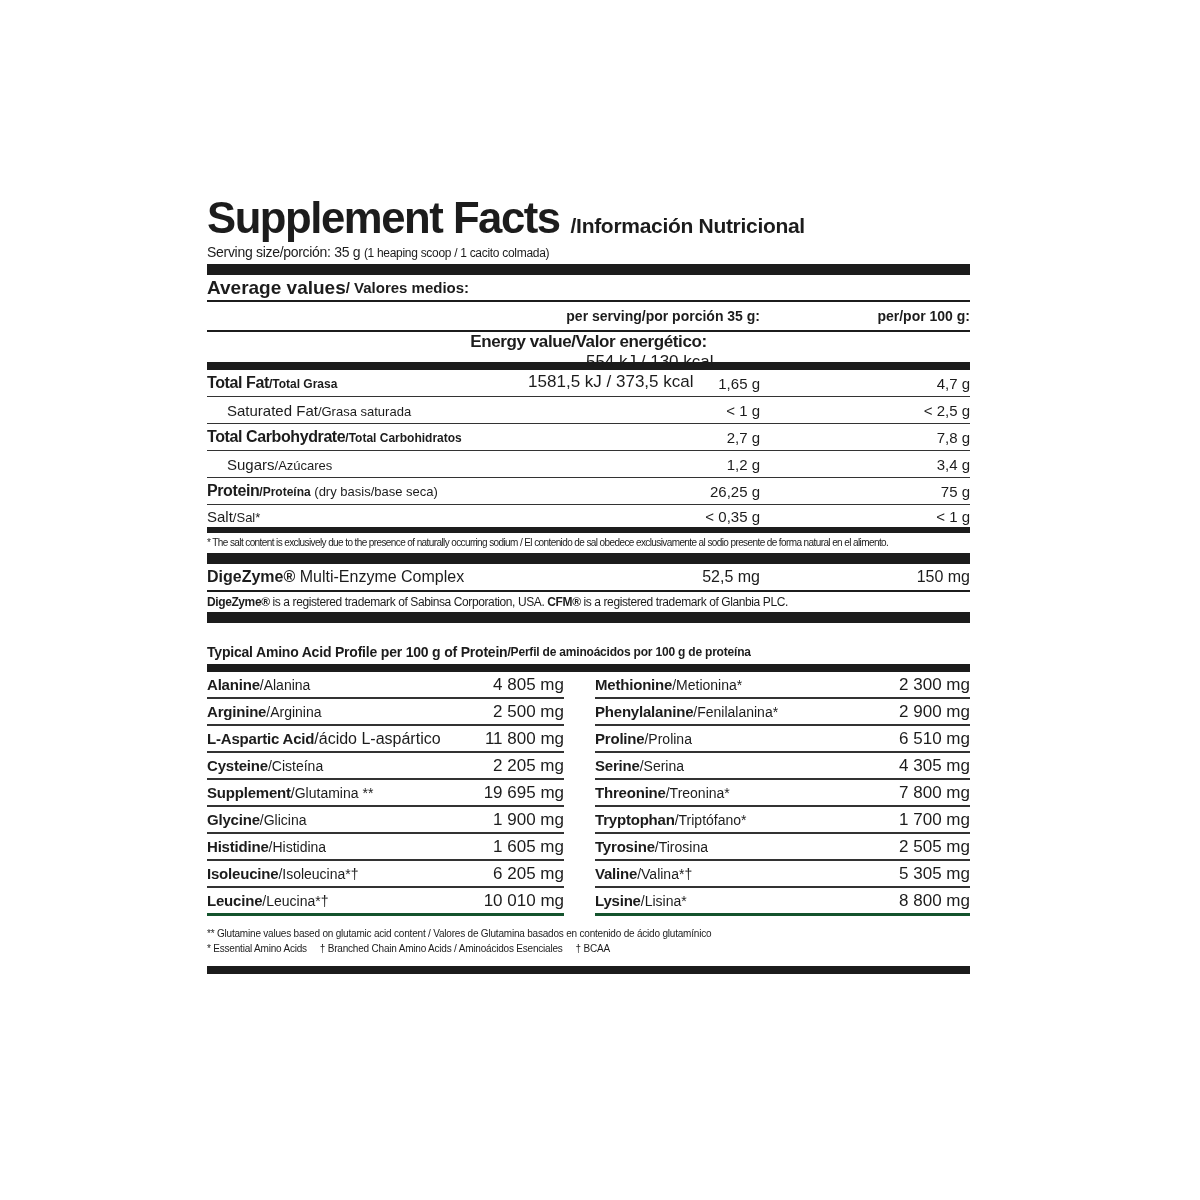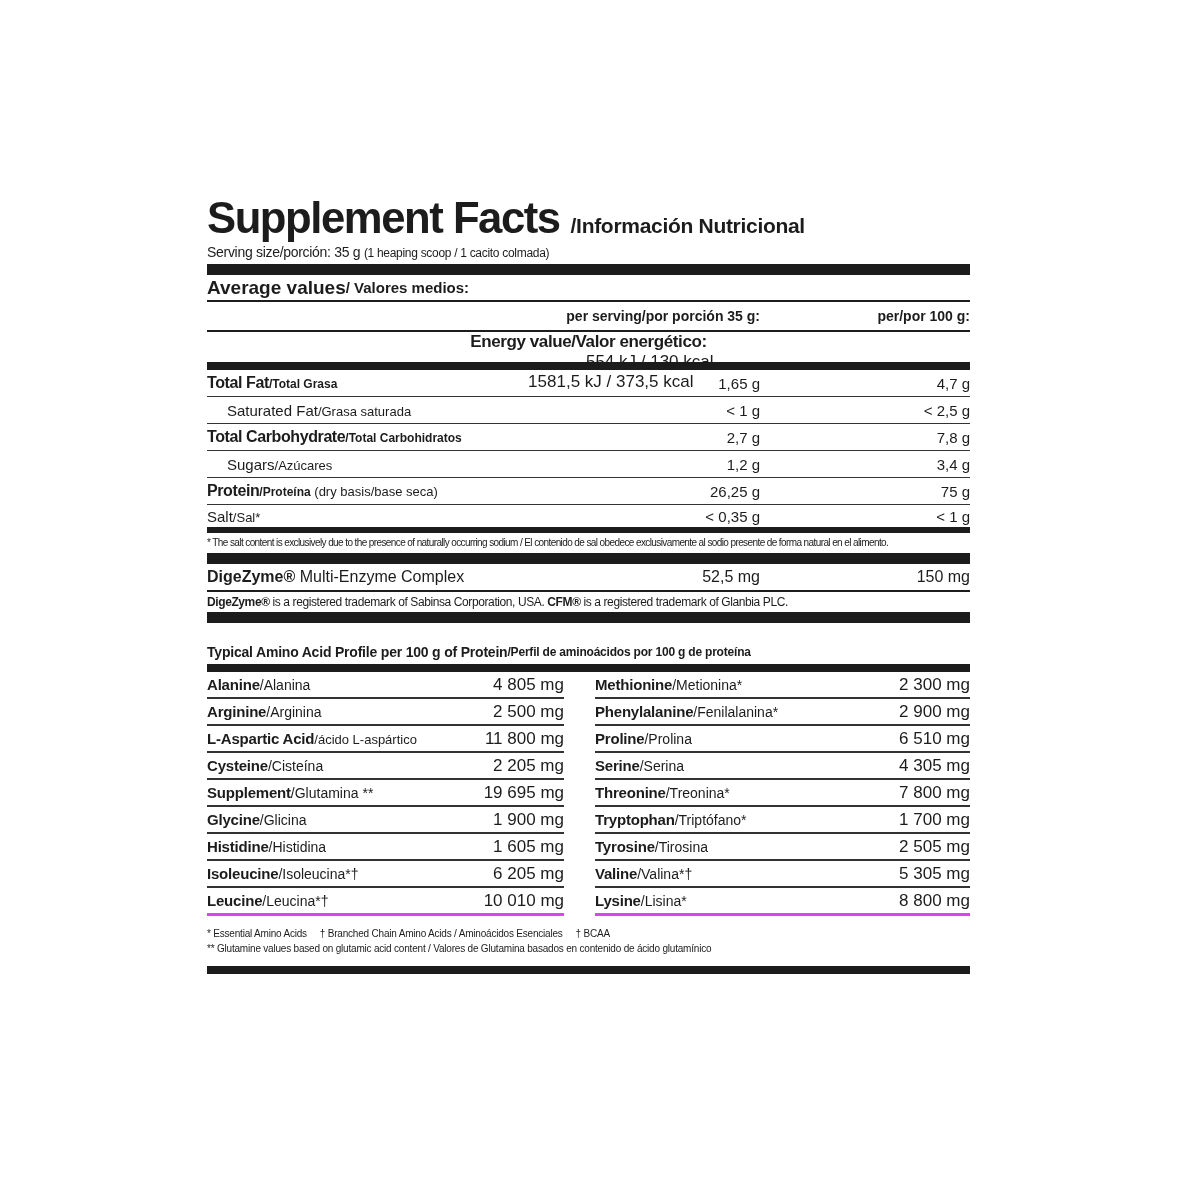--- a/index.html
+++ b/index.html
@@ -34,21 +34,21 @@
   .tm .b { font-weight: bold; }
   .amino-head { height: 24px; font-size: 14px; font-weight: bold; letter-spacing: -0.2px; margin-top: 17px; }
   .amino-head .sub { font-size: 12px; }
   .amino { display: flex; justify-content: space-between; }
   .acol { width: 357px; }
   .acol.right { width: 375px; }
   .arow { display: flex; justify-content: space-between; align-items: center; height: 25px; border-bottom: 2px solid #333; font-size: 15px; white-space: nowrap; }
   .arow .en { font-weight: bold; font-size: 15px; letter-spacing: -0.2px; }
   .arow .es { font-size: 14px; }
   .arow .val { font-size: 17px; }
-  .arow.last { border-bottom: 3px solid #d946ef; }
+  .arow.last { border-bottom: 3px solid #14532d; }
   .foot { font-size: 10px; margin-top: 10px; line-height: 15px; letter-spacing: -0.2px; }
   .bottom-bar { margin-top: 10px; }
 </style>
 </head>
 <body>
 
 <div class="label">
   <div class="title-row">
     <span class="title-main">Supplement Facts</span><span class="title-sub">/Información Nutricional</span>
   </div>
@@ -134,21 +134,21 @@
     <div class="acol">
       <div class="arow">
           <span><span class="en">Alanine</span><span class="es">/Alanina</span></span>
           <span class="val">4 805 mg</span>
         </div>
       <div class="arow">
           <span><span class="en">Arginine</span><span class="es">/Arginina</span></span>
           <span class="val">2 500 mg</span>
         </div>
       <div class="arow">
-          <span><span class="en">L-Aspartic Acid</span><span class="es" style="font-size:13px">/ácido L-aspártico</span></span>
+          <span><span class="en">L-Aspartic Acid</span><span class="es" style="font-size:16px">/ácido L-aspártico</span></span>
           <span class="val">11 800 mg</span>
         </div>
       <div class="arow">
           <span><span class="en">Cysteine</span><span class="es">/Cisteína</span></span>
           <span class="val">2 205 mg</span>
         </div>
       <div class="arow">
           <span><span class="en">Supplement</span><span class="es">/Glutamina **</span></span>
           <span class="val">19 695 mg</span>
         </div>
@@ -203,17 +203,17 @@
           <span class="val">5 305 mg</span>
         </div>
       <div class="arow last">
           <span><span class="en">Lysine</span><span class="es">/Lisina*</span></span>
           <span class="val">8 800 mg</span>
         </div>
     </div>
   </div>
 
   <div class="foot">
+    <div>** Glutamine values based on glutamic acid content / Valores de Glutamina basados en contenido de ácido glutamínico</div>
     <div style="white-space:pre">* Essential Amino Acids     † Branched Chain Amino Acids / Aminoácidos Esenciales     † BCAA</div>
-    <div>** Glutamine values based on glutamic acid content / Valores de Glutamina basados en contenido de ácido glutamínico</div>
   </div>
   <div class="bar-med bottom-bar"></div>
 </div>
 
 </body></html>

